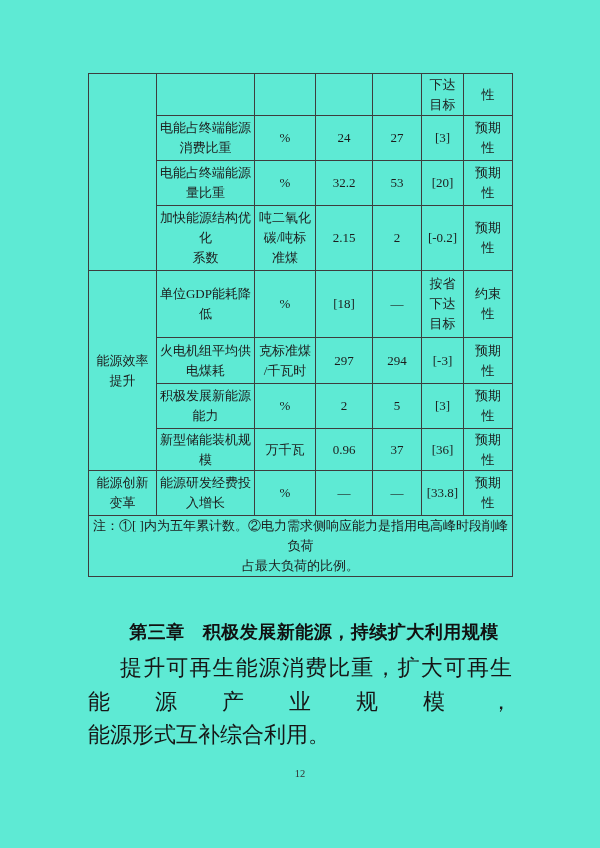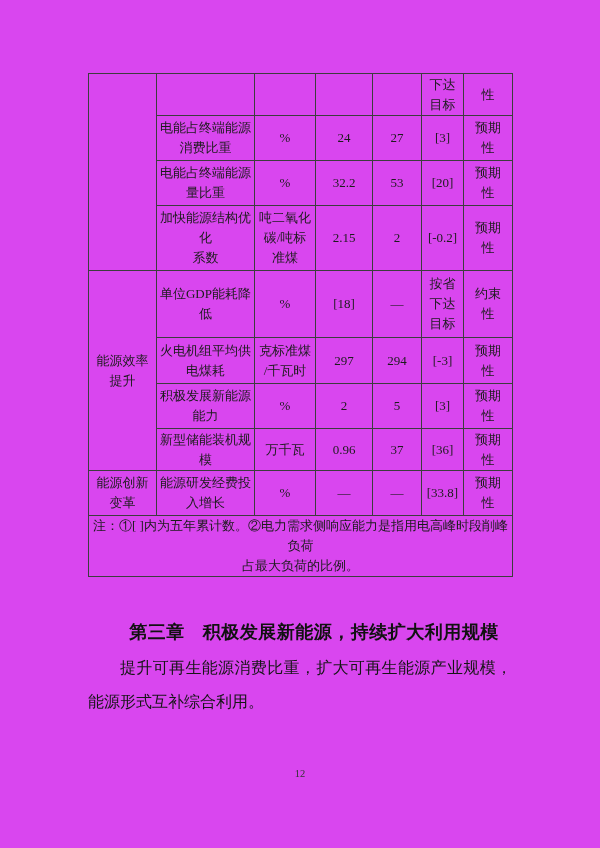--- a/index.html
+++ b/index.html
@@ -1,20 +1,20 @@
 <!DOCTYPE html>
 <html><head>
 <meta charset="utf-8">
 <style>
   html,body{margin:0;padding:0;}
   body{
     width:600px;height:848px;background:#ffffff;position:relative;
     font-family:"Liberation Serif","DejaVu Serif",serif;color:#1c1c1c;
   }
-  .page{position:absolute;inset:0;background:#d946ef;}
+  .page{position:absolute;inset:0;background:#5eead4;}
 
   table.indicators{
     position:absolute;left:88px;top:73px;width:424px;
     border-collapse:collapse;table-layout:fixed;
   }
   table.indicators td{
     border:1px solid #3d3d3d;
     text-align:center;vertical-align:middle;
     font-size:13px;line-height:20px;
     padding:0;white-space:pre-line;overflow:hidden;
@@ -34,21 +34,21 @@
     position:absolute;left:0;top:601px;width:600px;margin:14px;
     text-align:center;
     font-family:"Liberation Sans","DejaVu Sans",sans-serif;
     font-weight:700;font-size:18px;line-height:34px;color:#111;
     letter-spacing:0.5px;
   }
   .chapter .chapter-no{margin-right:18px;}
 
   .para{
     position:absolute;left:88px;top:651px;width:424px;
-    font-size:16px;line-height:33.5px;color:#161616;
+    font-size:22px;line-height:33.5px;color:#161616;
   }
   .para .line{
     text-align:justify;text-align-last:justify;
   }
   .para .line-first{text-indent:32px;}
   .para .line-last{text-align:center;text-align-last:left;}
 
   .pageno{
     position:absolute;left:0;top:768px;width:600px;
     text-align:center;font-size:10.5px;color:#333;

